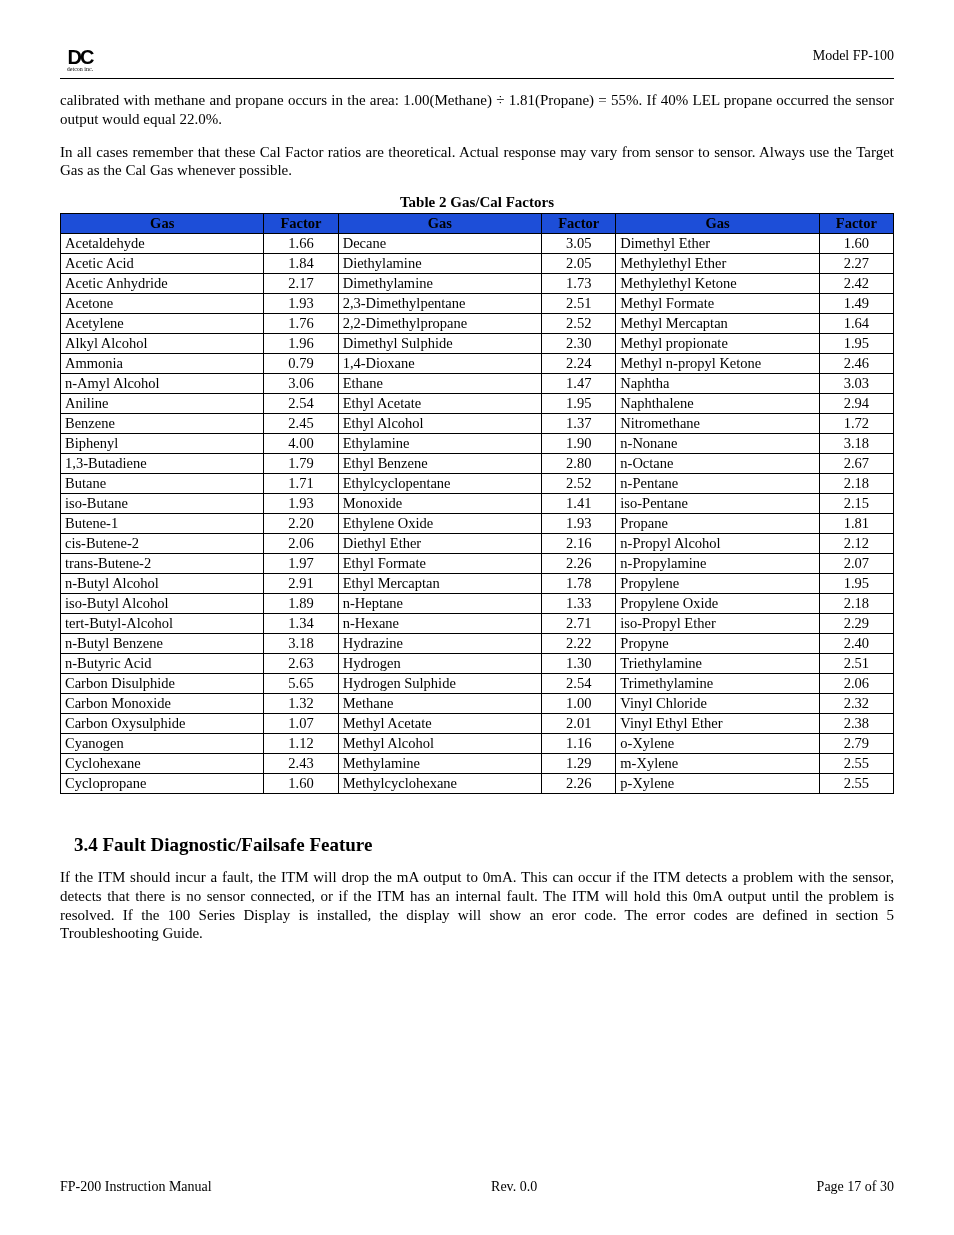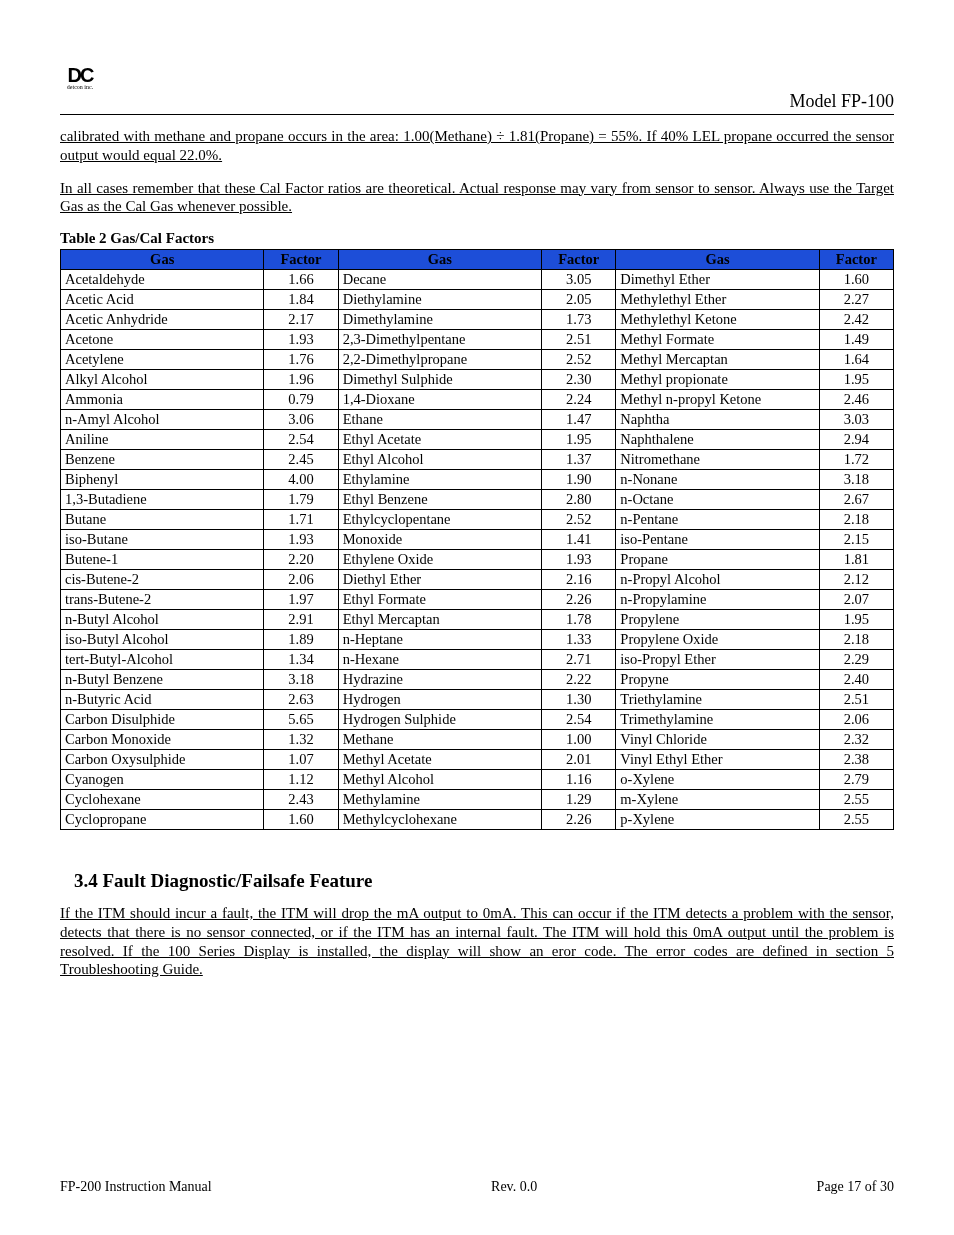--- a/index.html
+++ b/index.html
@@ -8,21 +8,21 @@
     color: #000;
     background: #fff;
     margin: 0;
     padding: 48px 60px 40px 60px;
     width: 954px;
     box-sizing: border-box;
   }
   .header-row {
     display: flex;
     justify-content: space-between;
-    align-items: center;
+    align-items: flex-start;
     border-bottom: 1px solid #000;
     padding-bottom: 2px;
     margin-bottom: 12px;
   }
   .logo {
     width: 40px;
     height: 28px;
     display: flex;
     flex-direction: column;
     align-items: center;
@@ -32,31 +32,29 @@
     font-size: 20px;
     letter-spacing: -2px;
     line-height: 18px;
     font-family: Arial, sans-serif;
   }
   .logo-bot {
     font-size: 6px;
     line-height: 6px;
   }
   .model {
-    font-size: 18px;
-    margin-top: 43px;
+    font-size: 14px;
   }
   .body-text {
     text-align: justify;
     margin: 0 0 14px 0;
     line-height: 1.25;
-    text-decoration: underline;
   }
   .table-caption {
-    text-align: left;
+    text-align: center;
     font-weight: bold;
     margin: 10px 0 2px 0;
   }
   table.gas {
     border-collapse: collapse;
     width: 100%;
     font-size: 14.5px;
   }
   table.gas th, table.gas td {
     border: 1px solid #000;

